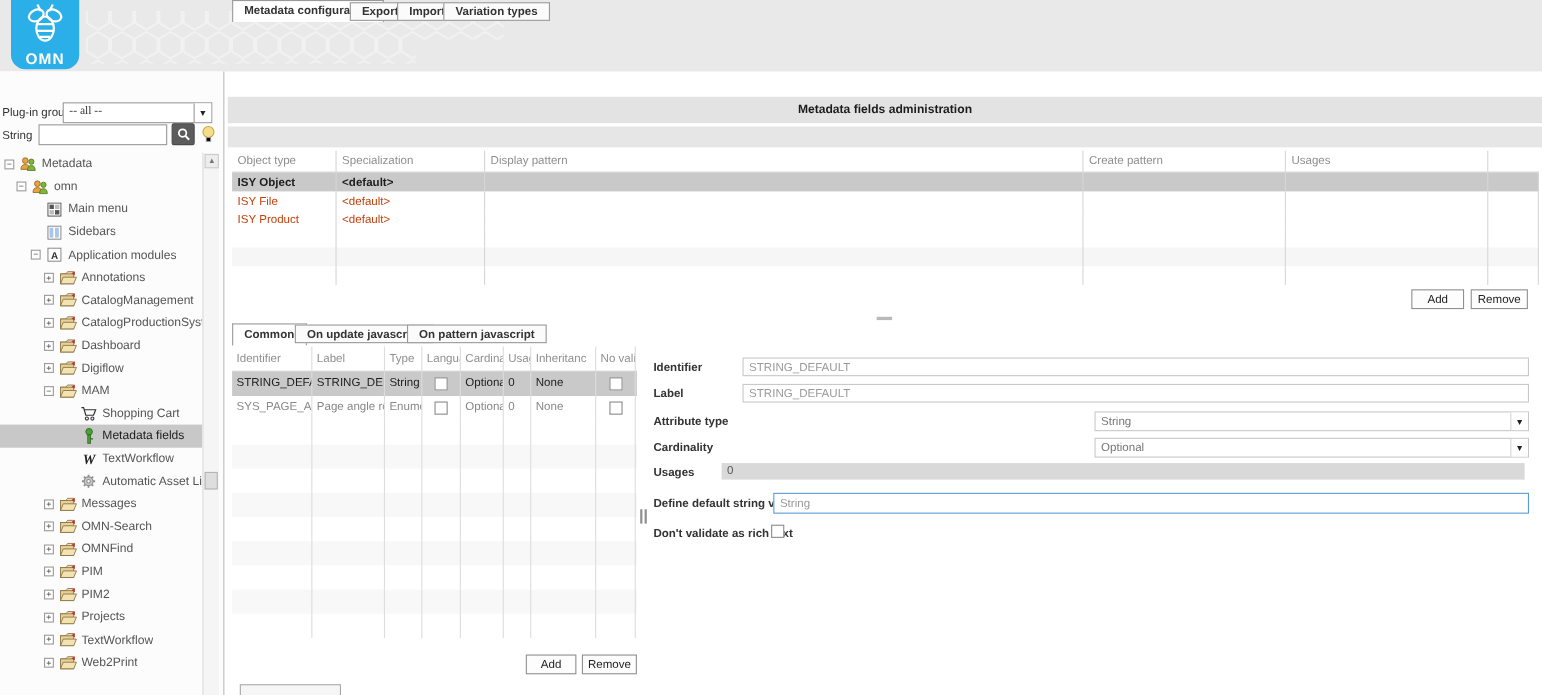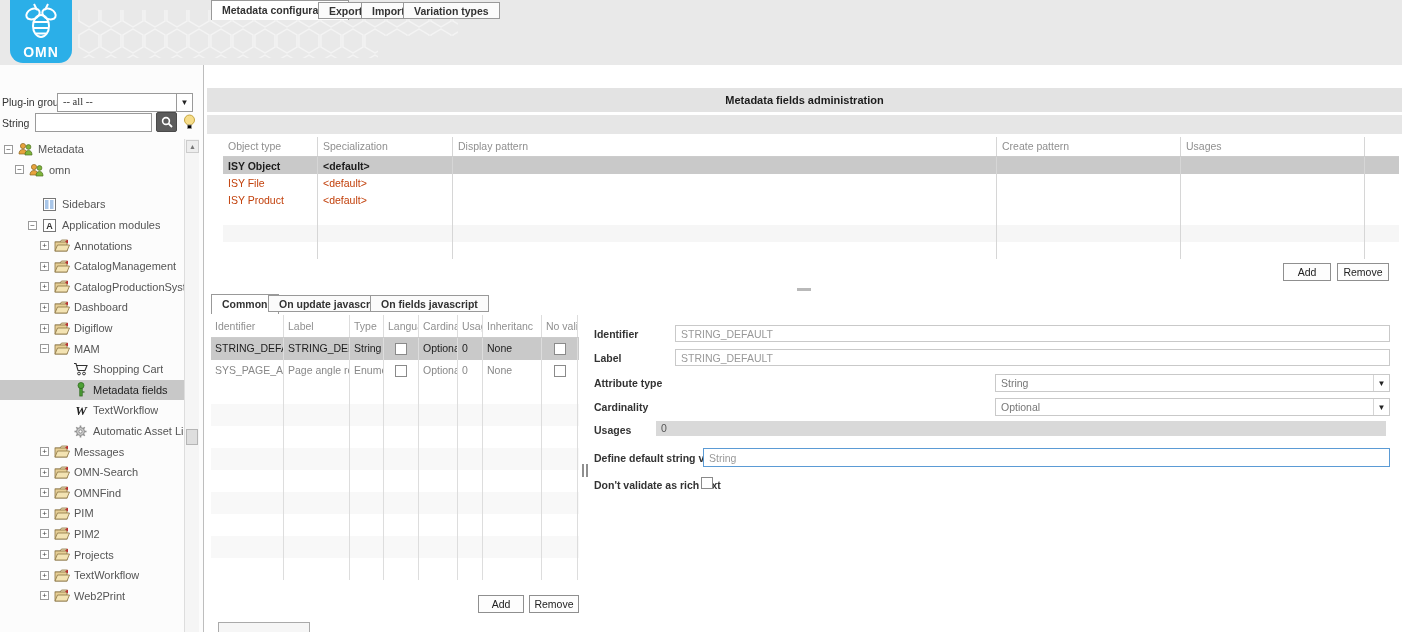--- a/index.html
+++ b/index.html
@@ -43,21 +43,21 @@
   
   #title-bar { position:absolute; left:207px; top:88px; width:1195px; height:24px; background:#e3e3e3; }
   #page-title { width:100%; text-align:center; font-size:11px; font-weight:bold; color:#1c1c1c; line-height:24px; }
   #tab-strip { position:absolute; left:207px; top:115px; width:1195px; height:19px; background:#e6e6e6; }
   .tab { position:absolute; top:2px; height:17px; background:#fbfbfb; border:1px solid #999;
          font-size:10.5px; font-weight:bold; color:#333; text-align:center; line-height:16px; padding:0 10px; cursor:pointer; }
   .tab.active { top:0; height:20px; background:#fff; border-bottom:none; line-height:18px; }
 
   
   #object-table { position:absolute; left:211px; top:137px; width:1188px; }
-  .ot-row { display:grid; grid-template-columns:95px 135px 544px 184px 184px 46px;margin-left:12px; }
+  .ot-row { display:grid; grid-template-columns:95px 135px 544px 184px 184px 46px; }
   .ot-head { height:20px; border-bottom:1px solid #ccc; }
   .ot-head .ot-cell { color:#8f8f8f; }
   .ot-cell { border-right:1px solid #d6d6d6; padding:3px 0 0 5px; font-size:10.5px; overflow:hidden; white-space:nowrap; }
   .ot-body-row { height:17px; color:#c2410c; cursor:pointer; }
   .ot-body-row.sel { background:#c9c9c9; color:#1d1d1d; font-weight:bold; }
   .ot-body-row.stripe { background:#f6f6f6; }
 
   .btn { position:absolute; border:1px solid #8f8f8f; background:#fdfdfd; font-size:10.5px; color:#222;
          text-align:center; cursor:pointer; }
 
@@ -162,21 +162,34 @@
           <span class="ticon">
             <svg width="15" height="14" viewBox="0 0 15 14">
               <circle cx="5" cy="4" r="2.6" fill="#e8a33d" stroke="#8a6420" stroke-width="0.7"></circle>
               <path d="M1 12 Q1 7.5 5 7.5 Q9 7.5 9 12 Z" fill="#e8a33d" stroke="#8a6420" stroke-width="0.7"></path>
               <circle cx="10.5" cy="5" r="2.4" fill="#7fb53a" stroke="#4e7020" stroke-width="0.7"></circle>
               <path d="M7 13 Q7 8.5 10.5 8.5 Q14 8.5 14 13 Z" fill="#7fb53a" stroke="#4e7020" stroke-width="0.7"></path>
             </svg>
           </span>
           <span class="tlabel">omn</span>
         </div>
-        <div class="tree-row" style="padding-left: 28px; margin-top: 14px;">
+        <div class="tree-row" style="padding-left: 28px;">
+          <span style="width:13px;flex:0 0 auto"></span>
+          <span class="ticon">
+            <svg width="13" height="13" viewBox="0 0 13 13">
+              <rect x="0.5" y="0.5" width="12" height="12" fill="#fff" stroke="#444"></rect>
+              <rect x="2" y="2" width="4" height="4" fill="#555"></rect>
+              <rect x="7" y="2" width="4" height="4" fill="#bbb"></rect>
+              <rect x="2" y="7" width="4" height="4" fill="#bbb"></rect>
+              <rect x="7" y="7" width="4" height="4" fill="#555"></rect>
+            </svg>
+          </span>
+          <span class="tlabel">Main menu</span>
+        </div>
+        <div class="tree-row" style="padding-left: 28px;">
           <span style="width:13px;flex:0 0 auto"></span>
           <span class="ticon">
             <svg width="13" height="13" viewBox="0 0 13 13">
               <rect x="0.5" y="0.5" width="12" height="12" fill="#fff" stroke="#777"></rect>
               <rect x="2" y="2" width="3.5" height="9" fill="#a9c6e8"></rect>
               <rect x="7" y="2" width="3.5" height="9" fill="#a9c6e8"></rect>
             </svg>
           </span>
           <span class="tlabel">Sidebars</span>
         </div>
@@ -485,21 +498,21 @@
         </div>
       </div>
   </div>
   <div class="btn" style="left:1283px;top:263px;width:48px;height:18px;line-height:16px">Add</div>
   <div class="btn" style="left:1337px;top:263px;width:52px;height:18px;line-height:16px">Remove</div>
 
   <div id="splitter-h"></div>
 
   <div class="tab active" style="left:211px;top:294px"><span>Common</span></div>
   <div class="tab" style="left:268px;top:295px"><span>On update javascript</span></div>
-  <div class="tab" style="left:370px;top:295px"><span>On fields javascript</span></div>
+  <div class="tab" style="left:370px;top:295px"><span>On pattern javascript</span></div>
 
   <div id="fields-table">
     <div class="ft-row ft-head">
         <div class="ft-cell">Identifier</div>
         <div class="ft-cell">Label</div>
         <div class="ft-cell">Type</div>
         <div class="ft-cell">Languag</div>
         <div class="ft-cell">Cardinalit</div>
         <div class="ft-cell">Usage</div>
         <div class="ft-cell">Inheritanc</div>

